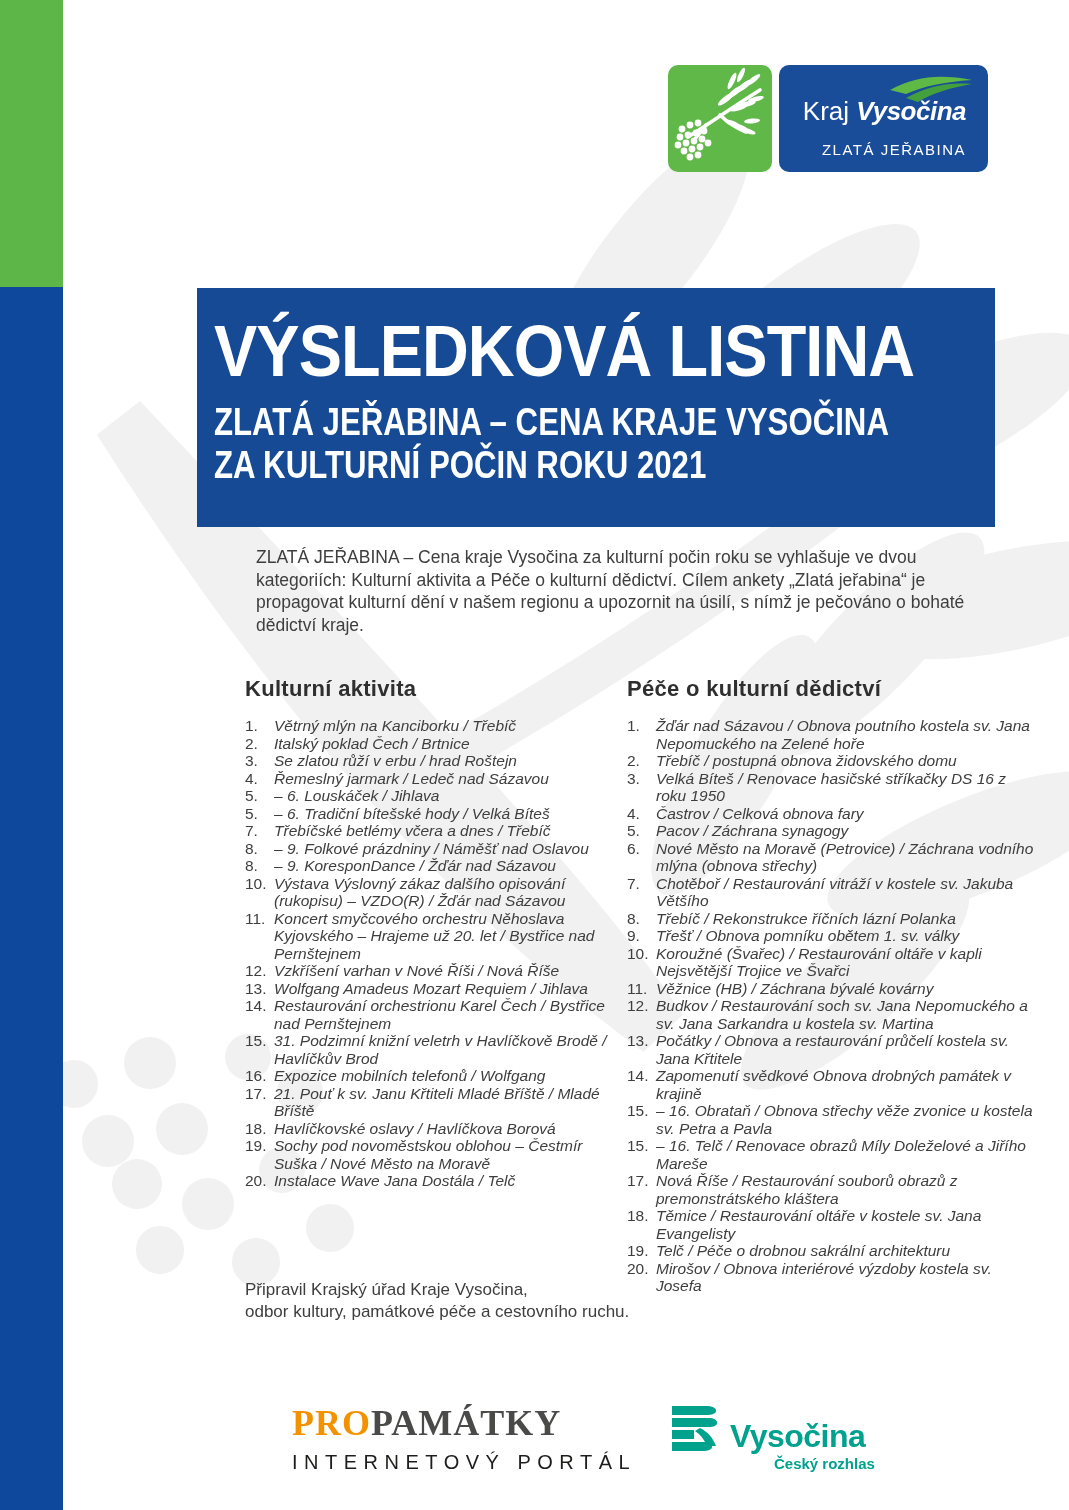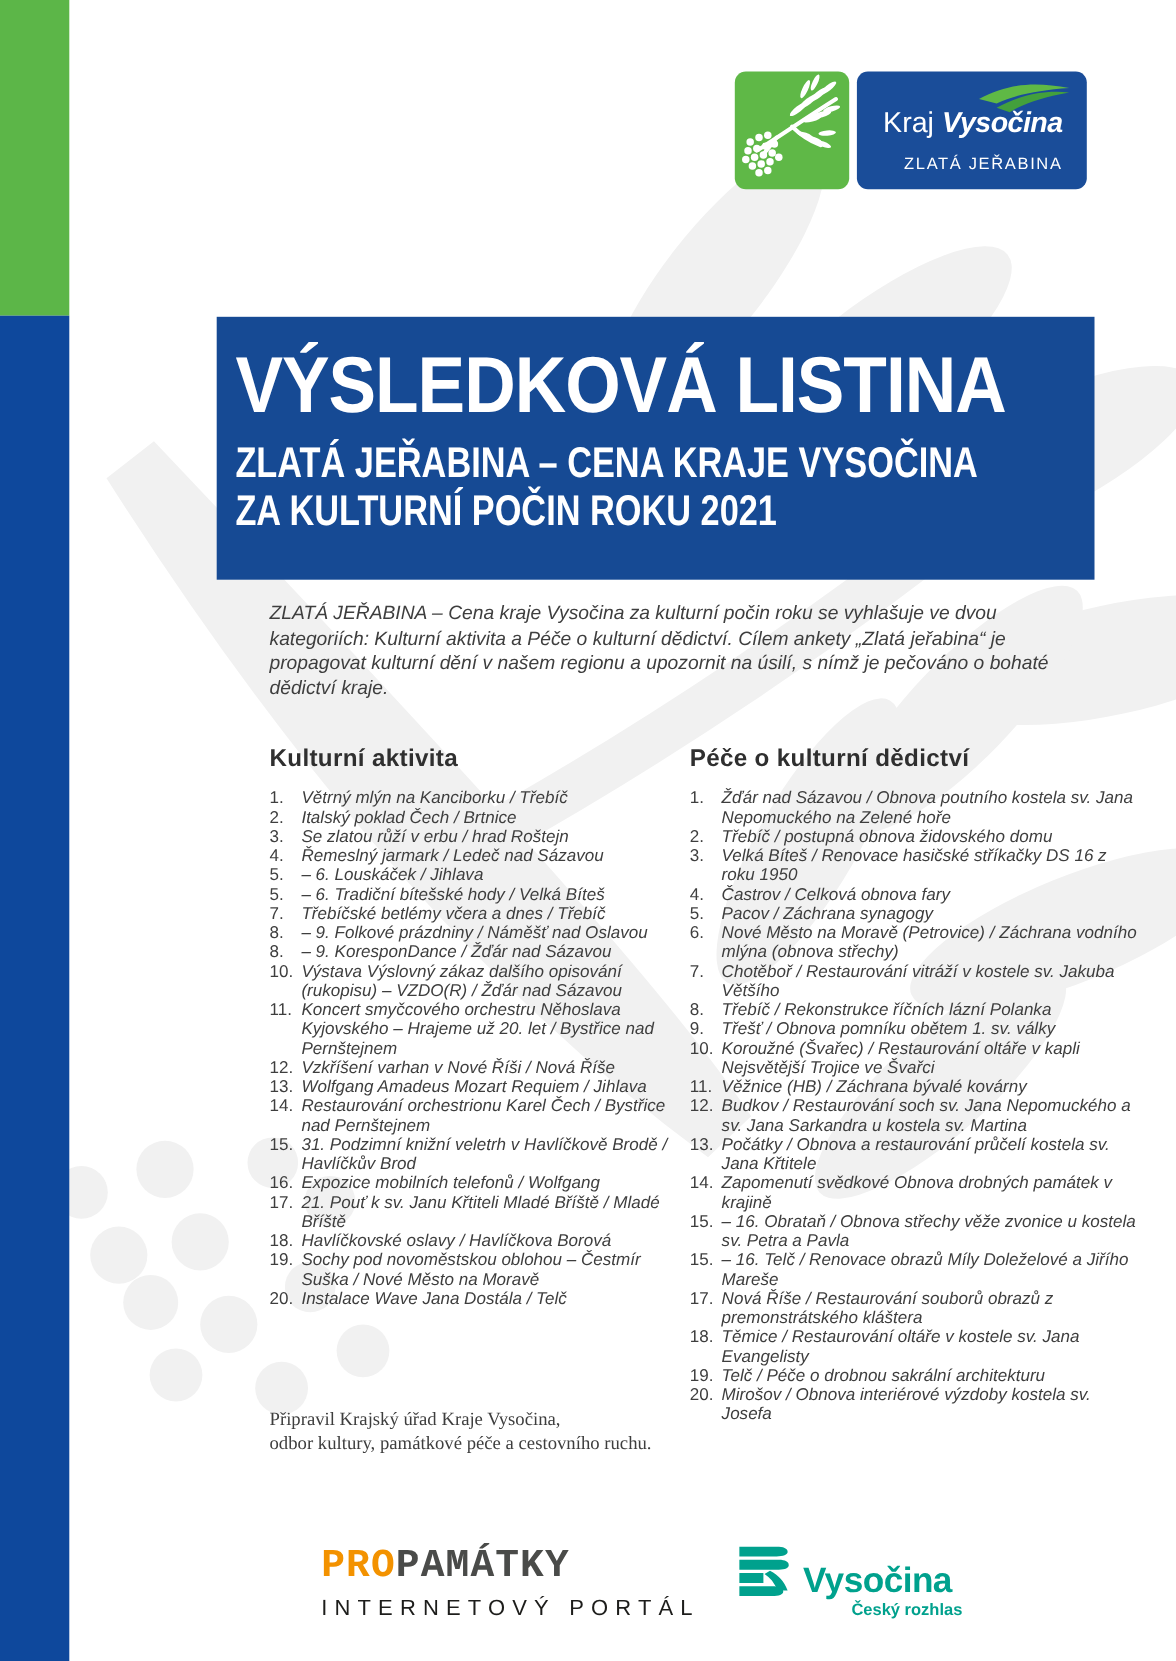--- a/index.html
+++ b/index.html
@@ -21,35 +21,35 @@
   .kl-kraj .k{font-weight:normal;}
   .kl-kraj .v{font-weight:bold;font-style:italic;letter-spacing:-0.5px;}
   .kl-zlata{position:absolute;top:76px;right:22px;color:#fff;font-size:15px;letter-spacing:1.5px;white-space:nowrap;}
   
   .banner{left:197px;top:288px;width:798px;height:239px;background:#164A94;color:#fff;overflow:hidden;}
   .banner-title{margin:26px 0 0 17px;font-size:72px;font-weight:bold;line-height:1.05;letter-spacing:-1px;
     transform:scaleX(0.9);transform-origin:left top;white-space:nowrap;}
   .banner-sub{margin:10px 0 0 17px;font-size:39px;font-weight:bold;line-height:43px;
     transform:scaleX(0.8);transform-origin:left top;white-space:nowrap;}
   
-  .intro{left:245px;top:546px;width:752px;font-size:17.5px;line-height:22.5px;color:#3E3E3E;font-style:italic;}
+  .intro{left:256px;top:546px;width:752px;font-size:17.5px;line-height:22.5px;color:#3E3E3E;}
   
   .col{top:676px;}
   .col-left{left:245px;width:362px;}
   .col-right{left:627px;width:408px;}
   .col-heading{font-size:22px;font-weight:bold;color:#2F2F2F;letter-spacing:0.3px;}
   .list{margin-top:15px;font-size:15.5px;line-height:17.5px;color:#3E3E3E;}
   .item{display:flex;}
   .item .num{flex:0 0 29px;}
   .item .txt{flex:1;font-style:italic;}
   
-  .prepared{left:245px;top:1279px;font-size:17px;line-height:22px;color:#3E3E3E;font-family:Liberation Serif, serif;}
+  .prepared{left:245px;top:1279px;font-size:17px;line-height:22px;color:#3E3E3E;}
   
   .propamatky{left:292px;top:1404px;}
-  .pp-main{font-family:Liberation Mono, monospace;font-weight:bold;font-size:36px;line-height:1.1;letter-spacing:1px;white-space:nowrap;}
+  .pp-main{font-family:Liberation Serif, serif;font-weight:bold;font-size:36px;line-height:1.1;letter-spacing:1px;white-space:nowrap;}
   .pp-main .pro{color:#F39200;}
   .pp-main .pam{color:#4A4B49;}
   .pp-sub{margin-top:7px;font-size:20px;letter-spacing:6.5px;color:#1D1D1B;white-space:nowrap;}
   
   .cro{left:672px;top:1406px;display:flex;}
   .cro-icon{width:46px;height:50px;margin-right:12px;}
   .cro-name{color:#00A18D;font-size:32px;font-weight:bold;line-height:1;margin-top:14px;letter-spacing:-0.5px;}
   .cro-sub{color:#00A18D;font-size:15px;font-weight:bold;margin-top:3px;margin-left:44px;}
 </style>
 </head>

